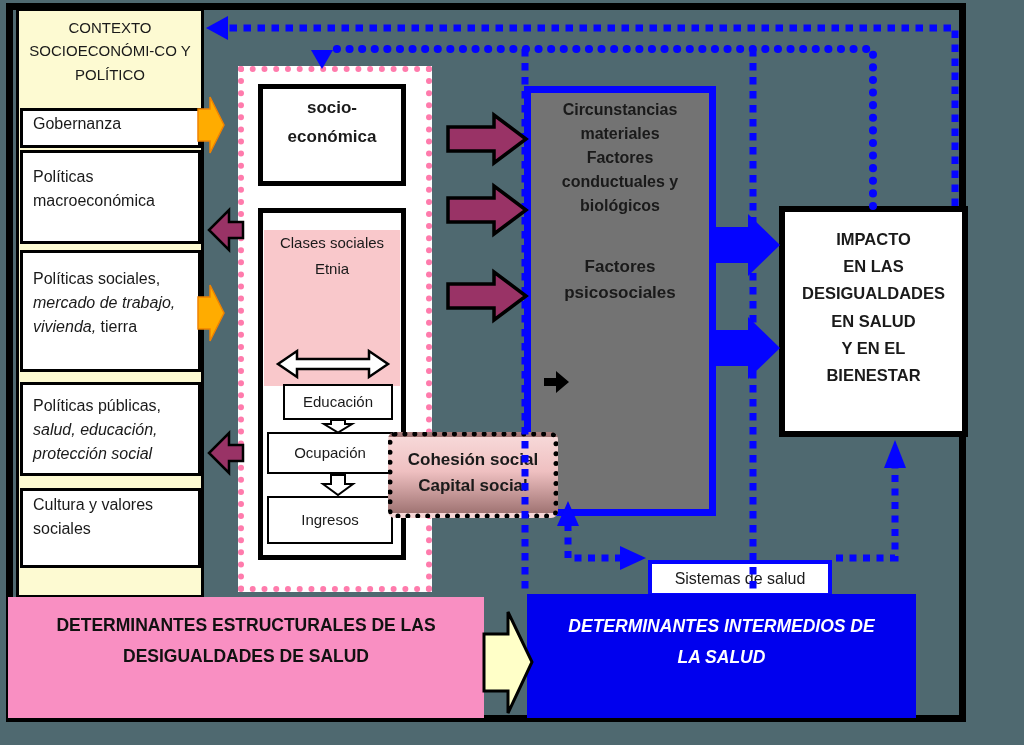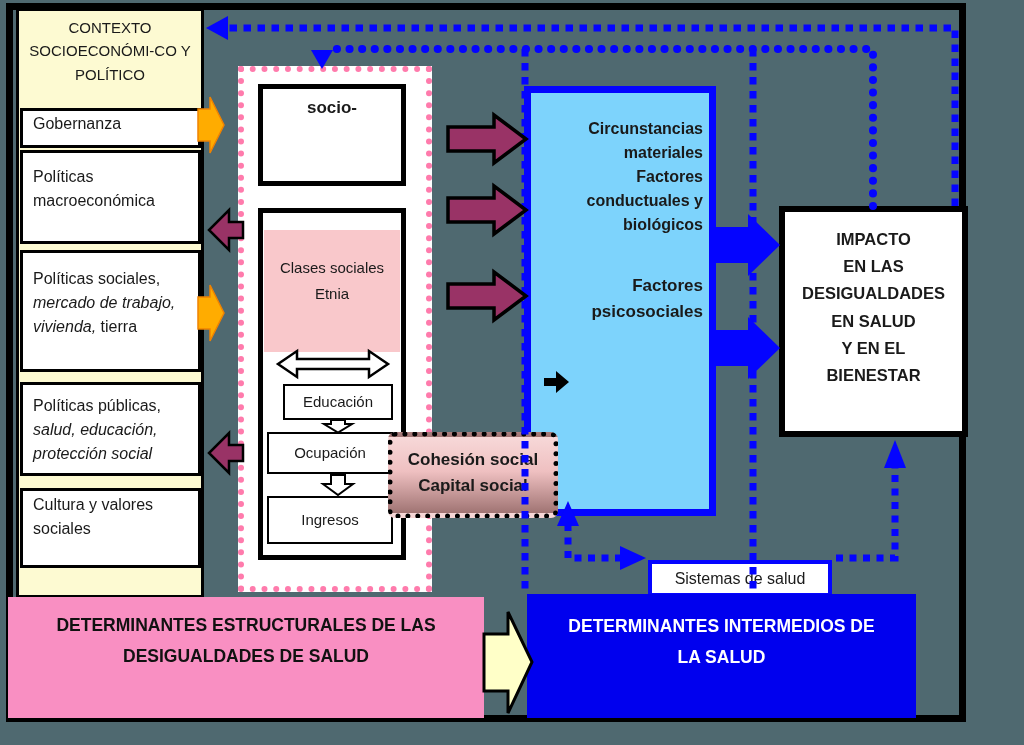--- a/index.html
+++ b/index.html
@@ -24,54 +24,54 @@
   .cbox4{top:382px;height:94px;padding-top:9px;}
   .cbox5{top:488px;height:80px;padding-top:2px;}
 
   
   .mid-panel{left:238px;top:66px;width:194px;height:526px;background:#fff;
              border:6px dotted var(--c-panel_dot,#FF7BAC);z-index:8;}
   .posicion{left:258px;top:84px;width:148px;height:102px;border:5px solid #000;background:#fff;
             z-index:9;text-align:center;font-weight:bold;font-size:17px;line-height:1.7;padding-top:5px;}
   .posicion span{display:block;}
   .innerbox{left:258px;top:208px;width:148px;height:352px;border:5px solid #000;background:#fff;z-index:9;}
-  .clases{left:264px;top:230px;width:136px;height:122px;background:var(--c-clases_fill,#F9C8CB);
-          z-index:10;text-align:center;font-size:15px;line-height:1.75;padding-top:25px;}
+  .clases{left:264px;top:230px;width:136px;height:156px;background:var(--c-clases_fill,#F9C8CB);
+          z-index:10;text-align:center;font-size:15px;line-height:1.75;}
   .clases span{display:block;}
   .lbox{background:#fff;border:2.5px solid #000;z-index:10;text-align:center;font-size:15px;}
   .lbox-edu{left:283px;top:384px;width:110px;height:36px;line-height:32px;}
   .lbox-ocu{left:267px;top:432px;width:126px;height:42px;line-height:38px;}
   .lbox-ing{left:267px;top:496px;width:126px;height:48px;line-height:44px;}
 
   
   .cohesion{left:388px;top:432px;width:170px;height:86px;border:5.5px dotted #000;border-radius:7px;
             background:linear-gradient(180deg,var(--c-cohesion_top,#F7D8D8) 0%,#EFC0C1 45%,var(--c-cohesion_bottom,#A07473) 100%);
             z-index:30;text-align:center;font-weight:bold;font-size:17px;line-height:1.55;padding-top:10px;}
   .cohesion span{display:block;}
 
   
-  .circ{left:524px;top:86px;width:192px;height:430px;border:7px solid var(--c-blue,#0404FF);background:#7dd3fc;
-        z-index:10;text-align:right;font-size:15.5px;line-height:1.5;padding:24px 6px;}
+  .circ{left:524px;top:86px;width:192px;height:430px;border:7px solid var(--c-blue,#0404FF);background:#737373;
+        z-index:10;text-align:center;font-size:15.5px;line-height:1.5;padding:5px 6px;}
   .circ .b{font-weight:bold;font-size:16px;}
   .circ .psy{margin-top:36px;font-weight:bold;font-size:17px;}
 
   
   .impacto{left:779px;top:206px;width:189px;height:231px;border:6px solid #000;background:#fff;
            z-index:10;text-align:center;font-weight:bold;font-size:16.5px;line-height:1.65;padding-top:14px;}
   .impacto span{display:block;}
 
   .sistemas{left:648px;top:560px;width:184px;height:37px;border:4px solid var(--c-blue,#0404FF);background:#fff;
             z-index:10;text-align:center;font-size:16px;line-height:29px;}
 
   
   .banner{z-index:20;text-align:center;font-weight:bold;font-size:17.5px;line-height:1.75;}
   .banner-pink{left:8px;top:597px;width:476px;height:121px;background:var(--c-pink_banner,#F98FC2);
                color:#111;padding:13px 24px 0 24px;}
   .banner-blue{left:527px;top:594px;width:389px;height:124px;background:var(--c-blue_banner,#0000EE);
-               color:#fff;padding:17px 28px 0 28px;}
+               color:#fff;padding:17px 28px 0 28px;font-style:italic;}
 
   svg.overlay{position:absolute;left:0;top:0;z-index:40;pointer-events:none;}
 </style>
 </head>
 <body>
 
 <div class="abs frame"></div>
 
 <div class="abs context"></div>
 <div class="abs context-title">CONTEXTO SOCIOECONÓMI-CO Y POLÍTICO</div>
@@ -87,20 +87,21 @@
 <div class="abs cbox cbox4">
   <span>Políticas públicas, </span><i>salud, educación, protección social</i>
 </div>
 <div class="abs cbox cbox5">
   <span>Cultura y valores sociales</span>
 </div>
 
 <div class="abs mid-panel"></div>
 <div class="abs posicion">
   <span>socio-</span>
+  <span>económica</span>
 </div>
 <div class="abs innerbox"></div>
 <div class="abs clases">
   <span>Clases sociales</span>
   <span>Etnia</span>
 </div>
 <div class="abs lbox lbox-edu">Educación</div>
 <div class="abs lbox lbox-ocu">Ocupación</div>
 <div class="abs lbox lbox-ing">Ingresos</div>
 

